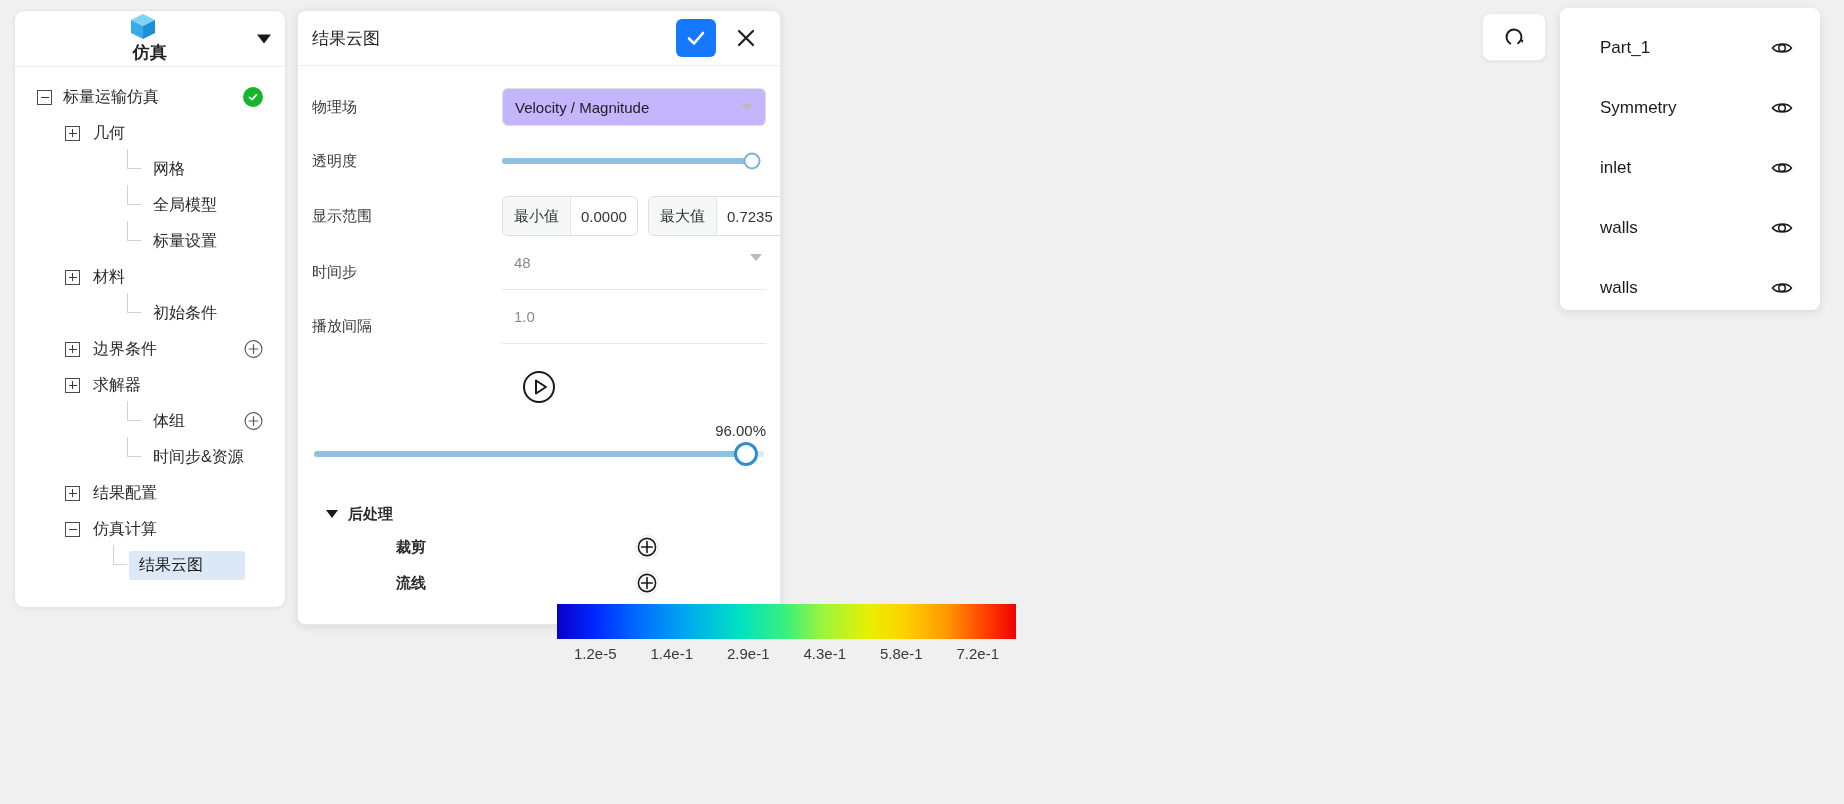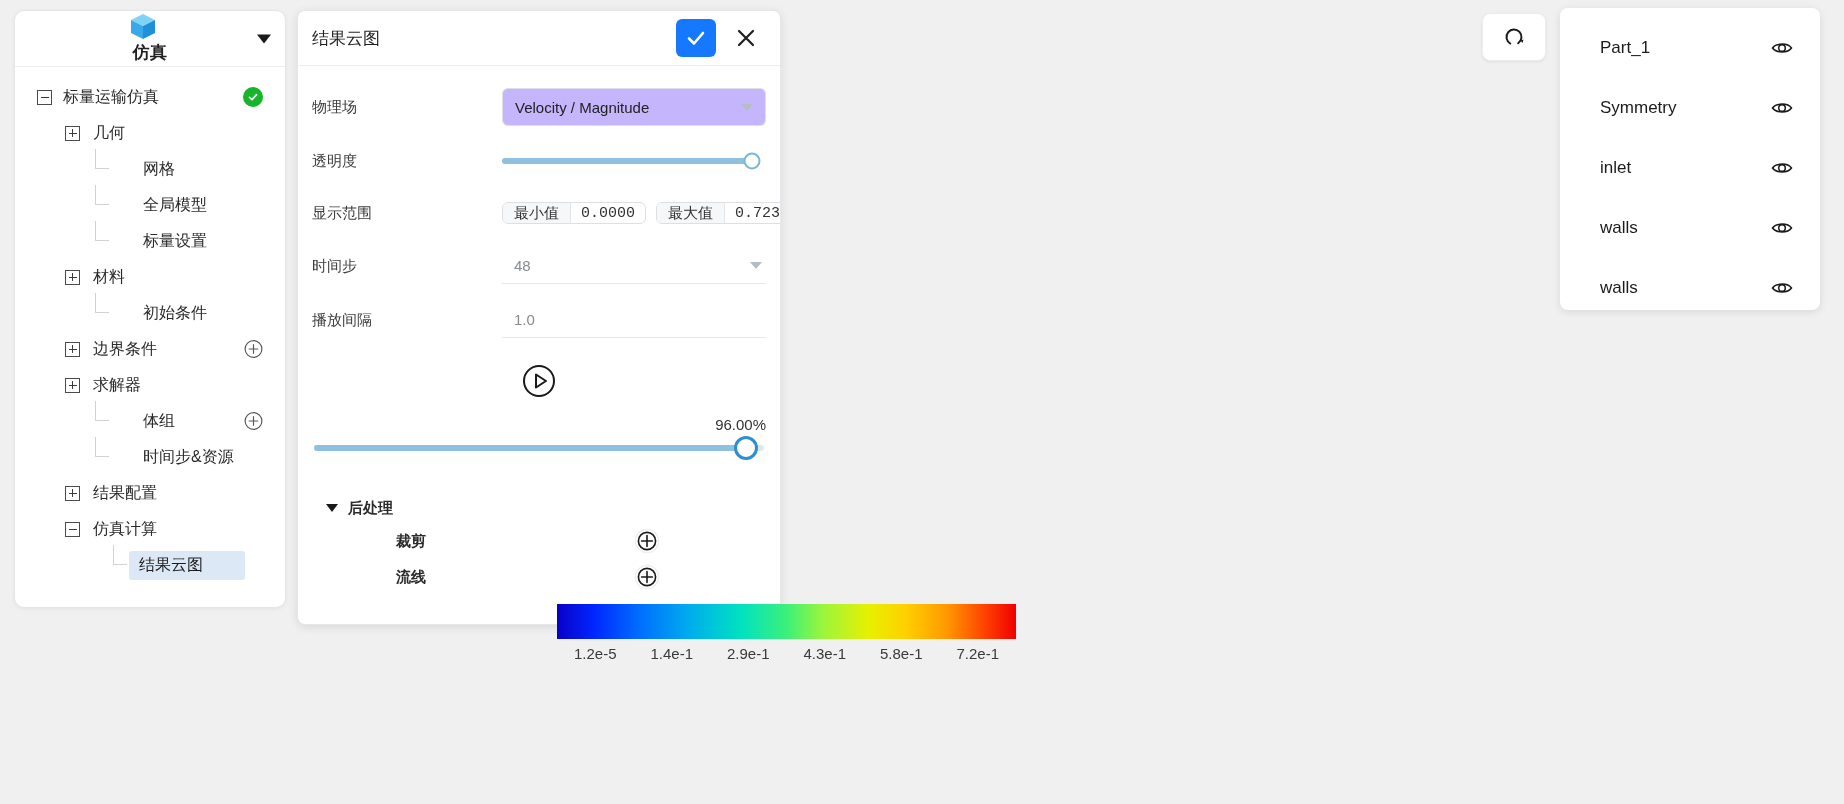--- a/index.html
+++ b/index.html
@@ -39,21 +39,21 @@
     cursor: pointer;
   }
   .sb-tree { padding: 12px 0 0 0; position: relative; }
   .tree-row {
     display: flex; align-items: center;
     height: 36px;
     position: relative;
     font-size: 16px; color: #2b2b2b;
   }
   .tree-row.lvl1 { padding-left: 50px; }
-  .tree-row.lvl2 { padding-left: 100px; }
+  .tree-row.lvl2 { padding-left: 78px; margin-left: 32px; }
   .tree-row.lvl3 { padding-left: 96px; }
   .tree-row.root { padding-left: 22px; }
 
   .toggle-box {
     position: absolute;
     width: 15px; height: 15px;
     border: 1.4px solid #4a4a4a;
     background: #fff;
     cursor: pointer;
   }
@@ -164,40 +164,40 @@
     position: absolute; top: 50%; transform: translate(-50%,-50%);
     width: 17px; height: 17px; border-radius: 50%;
     background: #fff; border: 2px solid #7ab6da;
     cursor: pointer;
   }
 
   .range-group { display: flex; gap: 10px; }
   .range-field {
     display: flex; flex: 1; min-width: 0;
     border: 1px solid #dcdfe4; border-radius: 6px;
-    height: 22px; overflow: hidden; background: #fff; font-family: Liberation Mono, monospace;
+    height: 40px; overflow: hidden; background: #fff;
   }
   .range-addon {
     background: #f6f7f8;
     border-right: 1px solid #e3e5e9;
     display: flex; align-items: center; justify-content: center;
     padding: 0 11px; font-size: 15px; color: #333;
     white-space: nowrap; flex: 0 0 auto;
   }
   .range-input {
     flex: 1; min-width: 0;
     display: flex; align-items: center;
     padding: 0 10px; font-size: 15px; color: #333;
     white-space: nowrap; overflow: hidden;
   }
 
   .underline-field {
     border-bottom: 1px solid #e6e8eb;
     height: 36px;
-    display: flex; align-items: center;
+    display: flex; 
     padding: 0 4px 0 12px;
     font-size: 15px; color: #868b92;
   }
   .underline-field .uval { flex: 1; }
 
   .play-wrap { display: flex; justify-content: center; margin: 26px 0 6px 0; }
   .play-btn { cursor: pointer; }
 
   .pct-label {
     text-align: right; padding: 0 14px;

